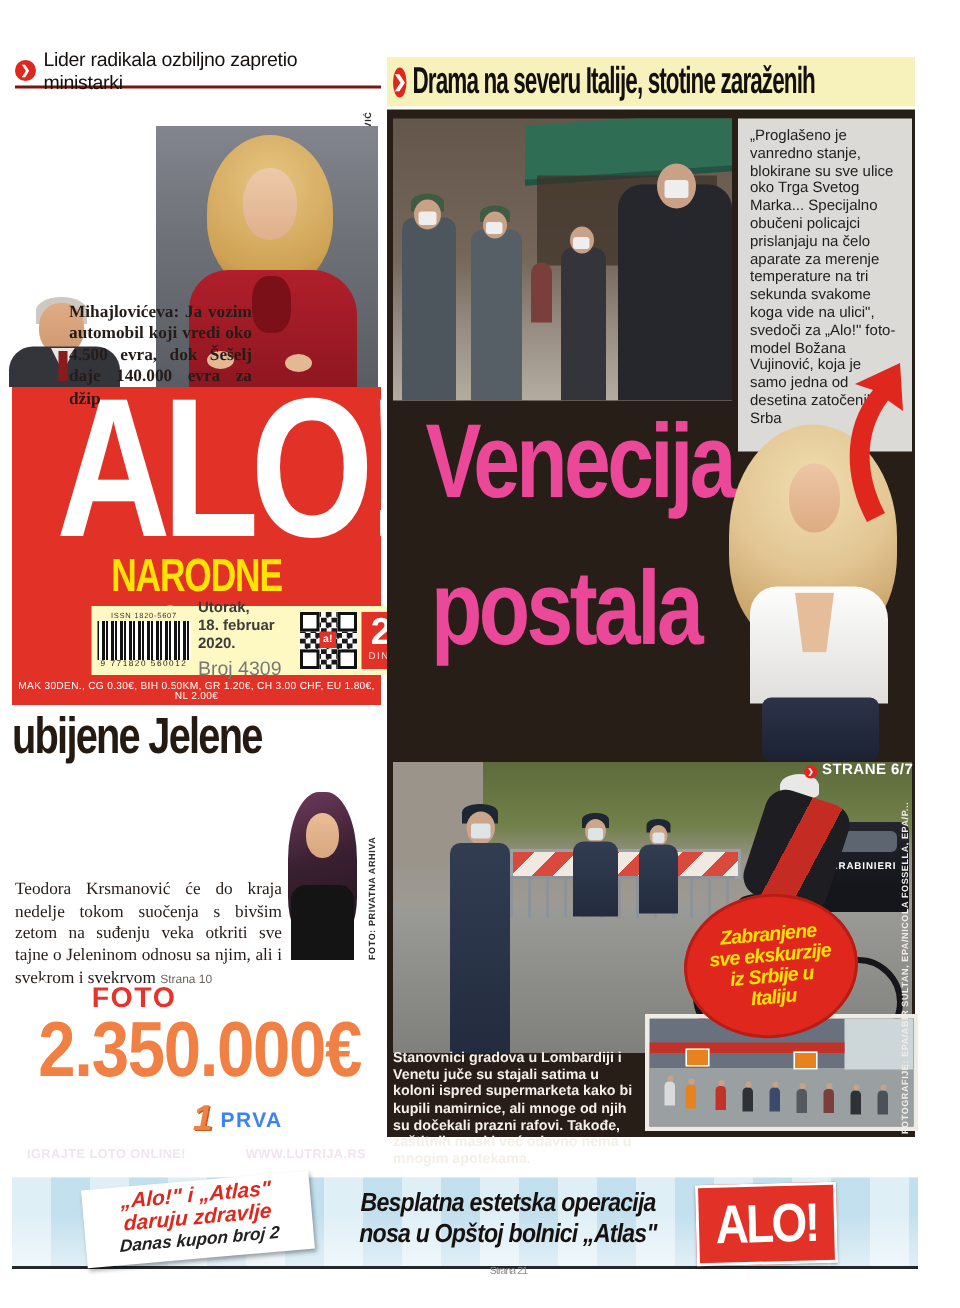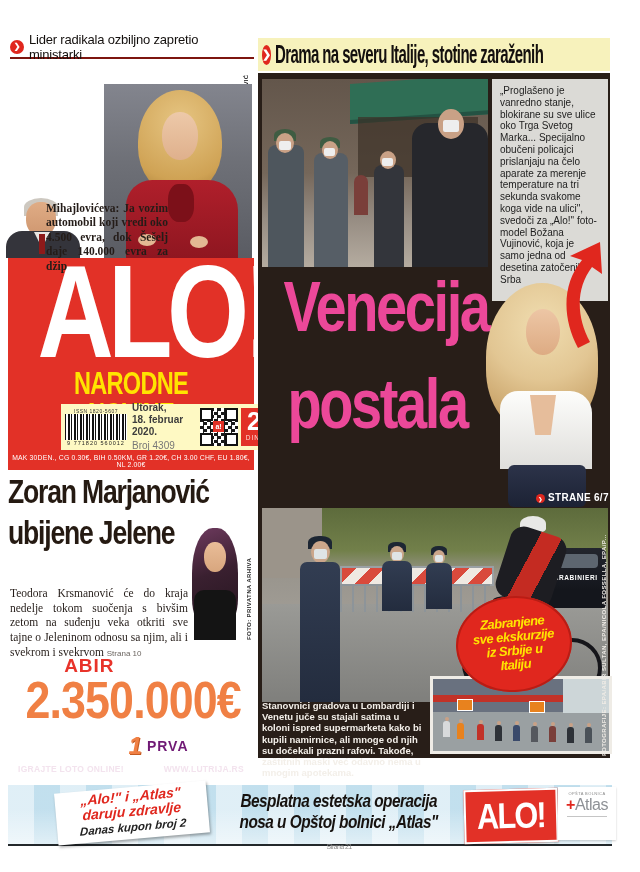--- a/index.html
+++ b/index.html
@@ -56,21 +56,21 @@
   .mh-tag{position:absolute;left:0;top:110px;width:246px;text-align:center;color:#ffe400;
           font-weight:bold;font-size:31px;letter-spacing:-1px;line-height:1;}
   .mh-tag .condc{transform:scaleX(0.76);}
   .mh-bar{position:absolute;left:10px;top:146px;width:240px;height:46px;background:#fef9c3;
           display:flex;align-items:center;margin-left:43px;}
   .issn{font-size:5px;font-weight:normal;color:#333;text-align:center;letter-spacing:.5px;}
   .barcode{width:62px;margin-left:4px;}
   .bars{height:26px;background:repeating-linear-gradient(90deg,#111 0 1px,#fff 1px 3px,#111 3px 5px,#fff 5px 6px);}
   .bdigits{font-size:5.5px;text-align:center;letter-spacing:1px;color:#222;}
   .dateblk{width:66px;margin-left:5px;font-size:10px;font-weight:bold;color:#3c3c3c;line-height:1.2;}
-  .dateblk .issue{font-weight:normal;font-size:10px;color:#777;margin-top:2px;}
+  .dateblk .issue{font-weight:normal;font-size:13px;color:#777;margin-top:2px;}
   .qr{width:38px;height:38px;margin-left:2px;position:relative;
       background:repeating-conic-gradient(#1a1a1a 0% 25%,#fff 0% 50%) 0 0/7px 7px;}
   .qr .eye{position:absolute;width:9px;height:9px;border:2px solid #111;background:#fff;}
   .qr .aimark{position:absolute;left:13px;top:13px;width:11px;height:11px;background:#e23127;color:#fff;
       font-size:7px;font-weight:bold;display:flex;align-items:center;justify-content:center;}
   .pricebox{width:40px;height:38px;background:#e23127;margin-left:3px;color:#fff;text-align:center;}
   .pricebox .big{font-size:25px;font-weight:bold;line-height:26px;}
   .pricebox .unit{font-size:6.5px;letter-spacing:1px;color:#ffd9d5;}
   .mh-prices{position:absolute;left:0;top:196px;width:246px;text-align:center;color:#fff;
              font-size:6.8px;letter-spacing:.2px;}
@@ -102,21 +102,21 @@
        font-size:6.5px;font-weight:bold;display:flex;align-items:center;justify-content:center;}
   .loto-amount{position:absolute;left:0;top:26px;width:246px;text-align:center;font-weight:bold;
        font-size:52px;letter-spacing:-1px;color:#f08044;line-height:1;
        text-shadow:-2px 0 0 #fff,2px 0 0 #fff,0 -2px 0 #fff,0 2px 0 #fff,-2px -2px 0 #fff,2px 2px 0 #fff,-2px 2px 0 #fff,2px -2px 0 #fff;}
   .loto-amount .condc{transform:scaleX(0.86);}
   .loto-when{position:absolute;left:0;top:86px;width:246px;display:flex;align-items:center;justify-content:center;gap:5px;
        font-weight:bold;}
   .loto-when .w1{font-size:15px;letter-spacing:-0.5px;}
   .loto-when .one{font-size:24px;color:#f08044;font-style:italic;line-height:1;
        text-shadow:1px 1px 0 #c55a20;}
-  .loto-when .prva{font-size:14px;color:#701a75;letter-spacing:1px;}
+  .loto-when .prva{font-size:14px;color:#3b82f6;letter-spacing:1px;}
   .loto-when .w2{font-size:17px;}
   .loto-foot{position:absolute;left:10px;right:10px;top:116px;display:flex;justify-content:space-between;
        font-size:8.5px;font-weight:bold;color:#f3e3ee;letter-spacing:.3px;}
 
   
   .banner{left:258px;top:38px;width:352px;height:33px;background:#f7f2bc;display:flex;align-items:center;
           padding-left:4px;box-sizing:border-box;gap:4px;}
   .banner .txt{font-weight:bold;color:#14100e;white-space:nowrap;line-height:1;}
   .banner .cond{font-size:25px;letter-spacing:-1px;transform:scaleX(0.60);}
   .darkblock{left:258px;top:73px;width:352px;height:685px;background:#281e18;}
@@ -142,21 +142,21 @@
   .bozana .hair{position:absolute;left:8px;top:0;width:112px;height:150px;border-radius:50% 50% 42% 42%;
         background:radial-gradient(circle at 50% 28%,#f0ddb0 0%,#e3c astronom 0%,#e2c693 45%,#c8a succeeds 0%,#c9a369 80%,#a9823f 100%);}
   .bozana .face{position:absolute;left:48px;top:26px;width:34px;height:46px;border-radius:48%;
         background:linear-gradient(180deg,#edc6a5,#ddab83);}
   .bozana .shirt{position:absolute;left:22px;top:108px;width:92px;height:78px;border-radius:18px 22px 0 0;
         background:linear-gradient(180deg,#fdfdfb,#dfdedb);}
   .bozana .chest{position:absolute;left:52px;top:112px;width:26px;height:40px;background:#e6bd9b;
         clip-path:polygon(50% 0,100% 0,80% 100%,20% 100%,0 0);}
   .bozana .jeans{position:absolute;left:30px;top:182px;width:78px;height:42px;border-radius:6px;
         background:linear-gradient(180deg,#2c3349,#1c2234);}
-  .strane-ref{left:536px;top:492px;z-index:5;display:flex;align-items:flex-end;gap:3px;color:#fff;
+  .strane-ref{left:536px;top:508px;z-index:5;display:flex;align-items:flex-end;gap:3px;color:#fff;
         font-size:10px;font-weight:bold;letter-spacing:.3px;}
 
   .carab{left:262px;top:508px;width:346px;height:194px;overflow:hidden;
          background:linear-gradient(180deg,#5d6b3c 0%,#72804a 22%,#99958d 34%,#a09c95 55%,#8f8d88 100%);}
   .carab .wall{position:absolute;left:0;top:0;width:60px;height:70px;background:#9b948a;}
   .carab .road{position:absolute;left:0;top:96px;width:346px;height:98px;background:linear-gradient(180deg,#9a9a96,#7f7f7c);}
   .carab .barrier{position:absolute;left:78px;top:58px;width:150px;height:16px;border:2px solid #9aa0a4;
          background:repeating-linear-gradient(135deg,#d94a3c 0 10px,#efe9e2 10px 20px);}
   .carab .fence{position:absolute;left:78px;top:76px;width:150px;height:26px;
          background:repeating-linear-gradient(90deg,#8d9499 0 2px,transparent 2px 12px);border-top:2px solid #8d9499;}
@@ -276,32 +276,31 @@
     <div class="mh-prices">MAK 30DEN., CG 0.30€, BIH 0.50KM, GR 1.20€, CH 3.00 CHF, EU 1.80€, NL 2.00€</div>
   </div>
 
   <div class="abs teodora">
     <div class="hair"></div>
       <div class="face"></div>
       <div class="top"></div>
   </div>
   <div class="abs vtext credit-s2" style="font-size:6px;">FOTO: PRIVATNA ARHIVA</div>
   <div class="abs s2-h">
-    <span class="ln"><span class="cond">Zoran Marjanović</span></span>
     <span class="ln"><span class="cond">ubijene Jelene</span></span>
   </div>
   <div class="abs s2-body">
     <span>Teodora Krsmanović će do kraja nedelje tokom suočenja s bivšim zetom na suđenju veka otkriti sve tajne o Jeleninom odnosu sa njim, ali i svekrom i svekrvom</span>
     <span class="s2-strana">Strana 10</span>
   </div>
 
   <div class="abs loto">
     <div class="dls"><span>✿</span></div>
     <div class="loto-row1">
-      <span class="loto-brand">ABIR</span>
+      <span class="loto-brand">FOTO</span>
       <span class="loto-game">SEDMICA</span>
     </div>
     <div class="age">18+</div>
     <div class="loto-amount"><span class="condc">2.350.000€</span></div>
     <div class="loto-when">
       <span class="w1">VEČERAS NA TV</span>
       <span class="one">1</span>
       <span class="prva">PRVA</span>
       <span class="w2">OD 20h</span>
     </div>
@@ -437,20 +436,15 @@
       <div class="b">Danas kupon broj 2</div>
     </div>
     <div class="bb-head">
       <span class="condc">Besplatna estetska operacija</span><br>
       <span class="condc">nosa u Opštoj bolnici „Atlas"</span>
       <span class="bb-strana">Strana 21</span>
     </div>
     <div class="bb-alo">
         <span>ALO!</span>
       </div>
-    <div class="bb-atlas">
-      <div class="tiny">OPŠTA BOLNICA</div>
-      <div class="name"><span class="plus">+</span><span>Atlas</span></div>
-      <div class="rule"></div>
-    </div>
   </div>
 
 </div>
 
 </body></html>

